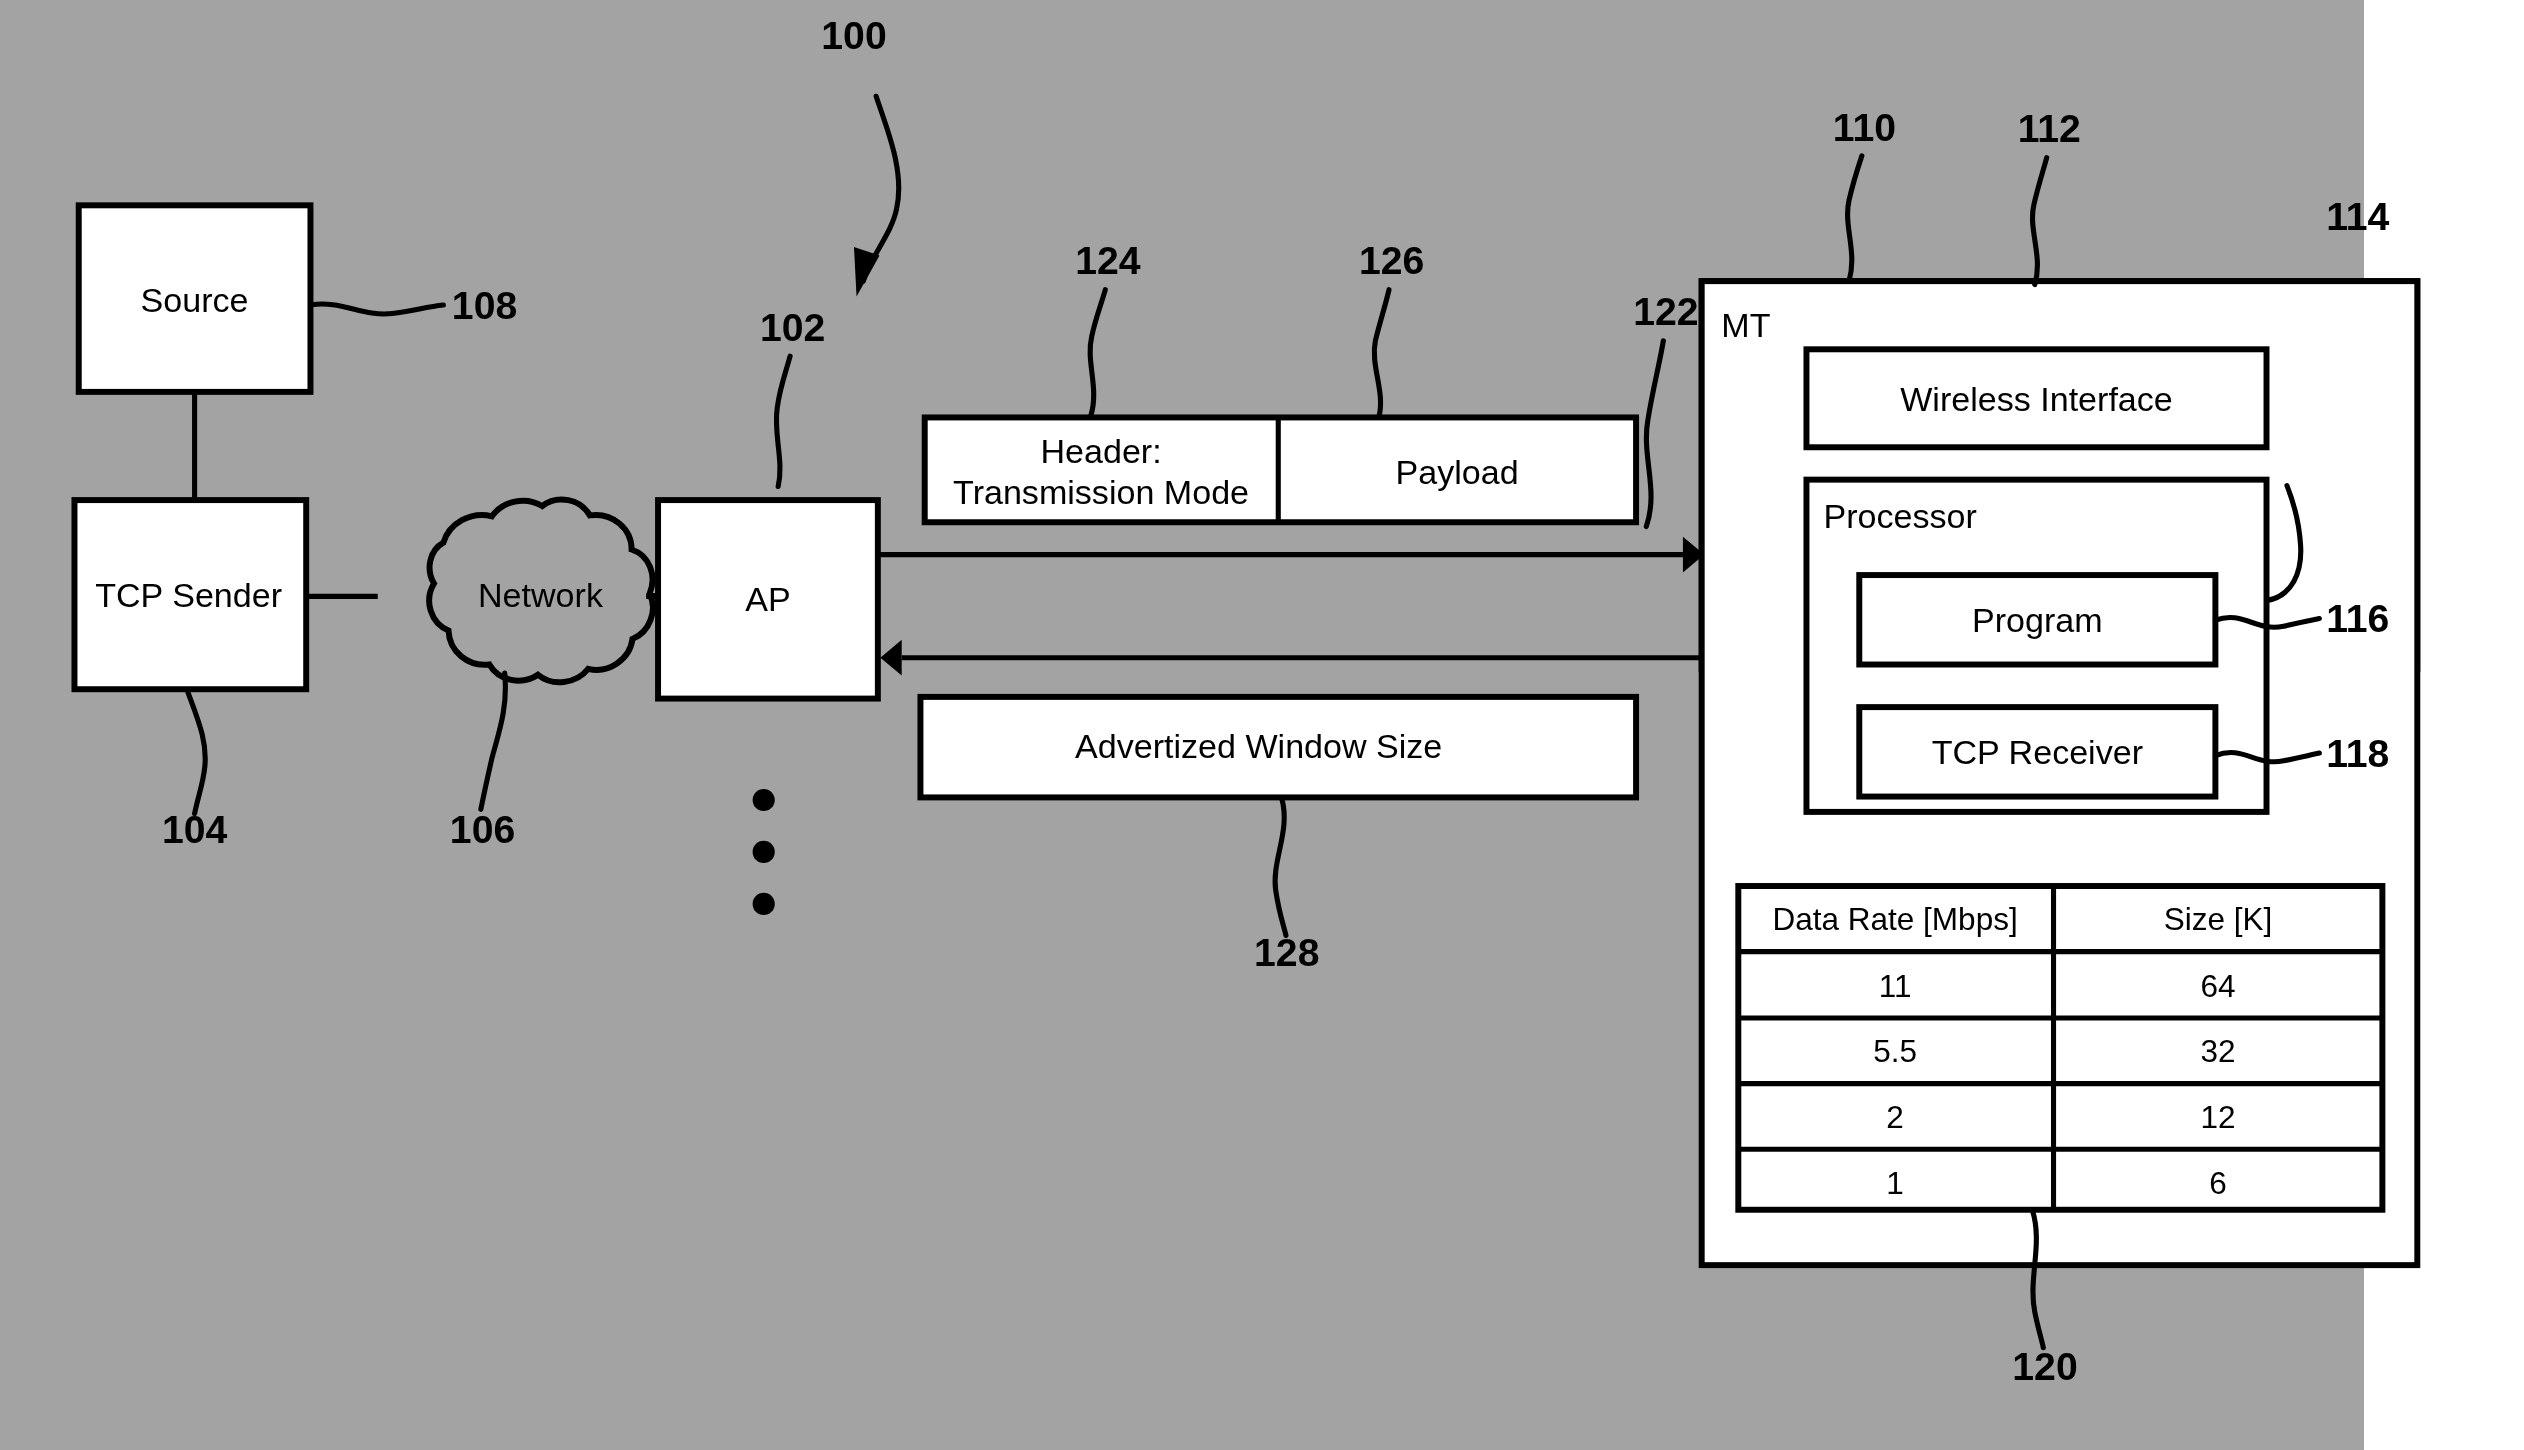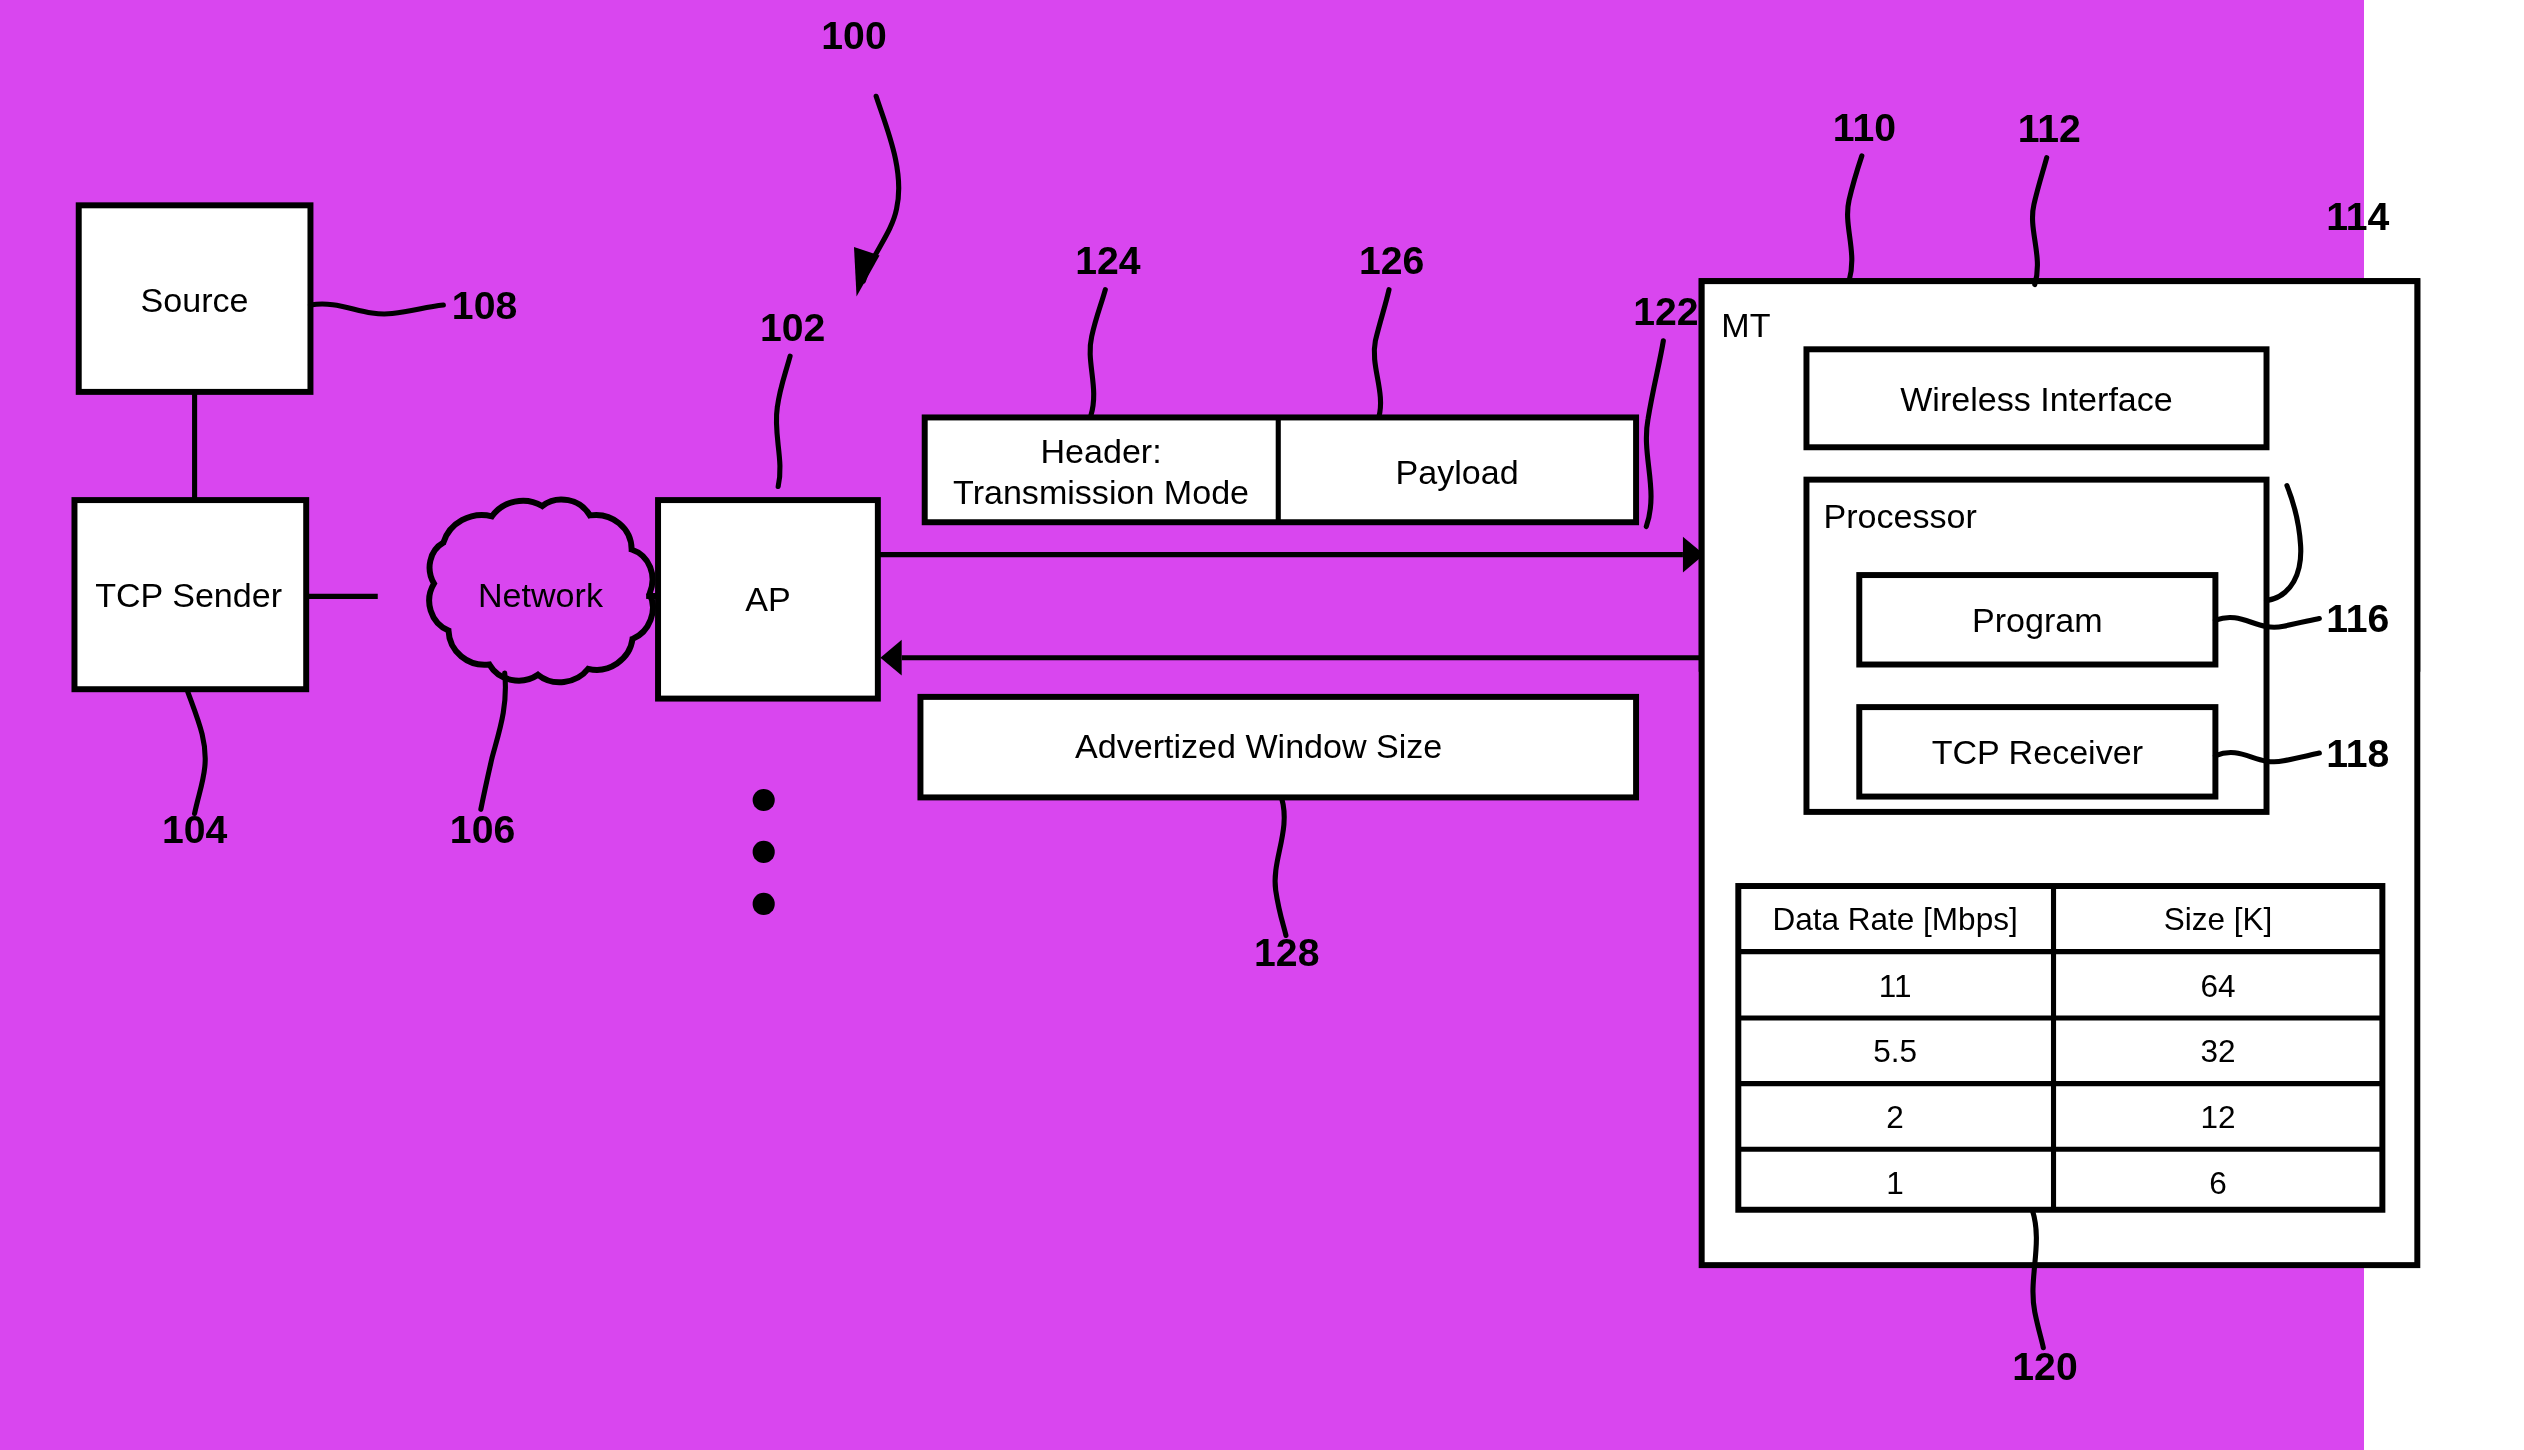--- a/index.html
+++ b/index.html
@@ -10,21 +10,21 @@
   body {
     width: 2525px;
     height: 1450px;
     overflow: hidden;
     font-family: "Liberation Sans", sans-serif;
   }
   #diagram-root {
     position: relative;
     width: 2364px;
     height: 1450px;
-    background: #d946ef;
+    background: #a3a3a3;
   }
   svg.canvas {
     position: absolute;
     top: 0; left: 0;
     width: 2525px;
     height: 1450px;
     display: block;
   }
   .stroke {
     fill: none;

